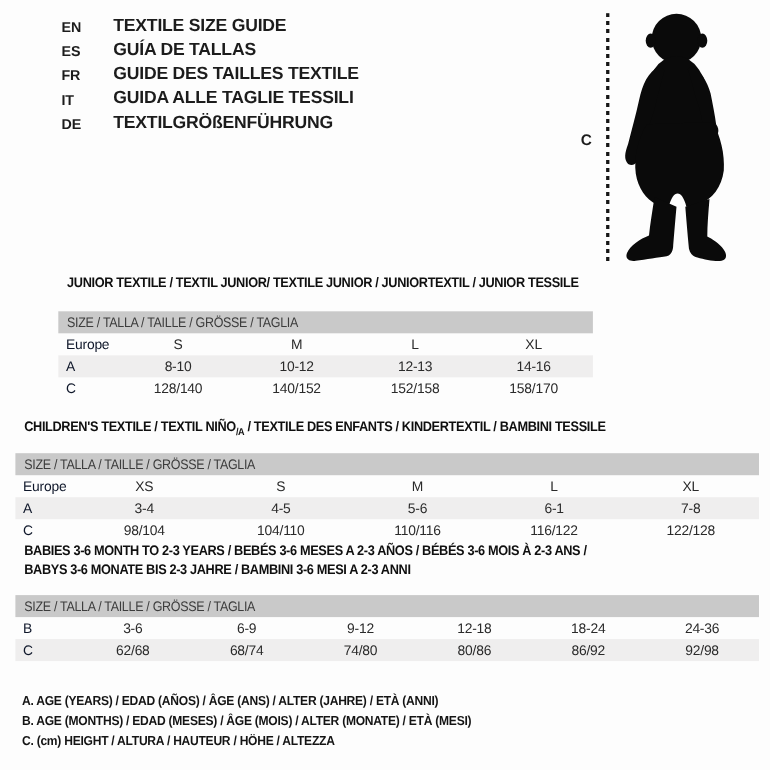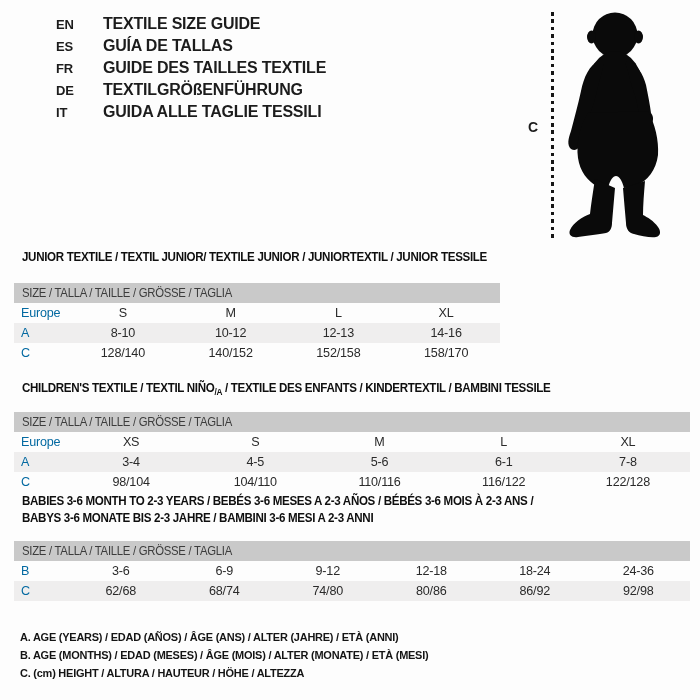--- a/index.html
+++ b/index.html
@@ -34,23 +34,23 @@
   }
   .title-line{line-height:17px;}
   .sub{font-size:9px;vertical-align:-3px;}
   .thead{height:20px;background:var(--header-bg);display:flex;align-items:center;padding-left:8px;}
   .thead-text{
     font-size:12.6px;color:#3c3c3c;letter-spacing:-0.3px;white-space:nowrap;
     transform:scaleX(0.9);transform-origin:left center;
   }
   .trow{display:flex;height:20px;align-items:center;}
   .trow.stripe{background:var(--stripe-bg);}
-  .rlabel{width:55px;padding-left:7px;font-size:12.6px;color:#0369a1;letter-spacing:-0.2px;flex:none;}
+  .rlabel{width:55px;padding-left:7px;font-size:12.6px;color:#0f172a;letter-spacing:-0.2px;flex:none;}
   .cell{flex:1;text-align:center;font-size:12.6px;color:#2a2a2a;letter-spacing:-0.2px;}
-  #table-0{top:249px;width:486px;}
+  #table-0{top:249px;width:486px;margin-left:39px;}
   #table-0 .grid{margin-top:17px;}
   #table-1{top:380px;width:676px;}
   #table-1 .grid{margin-top:11px;}
   #table-2{top:493px;width:676px;}
   #table-2 .grid{margin-top:14px;}
   
   .footnotes{position:absolute;left:20px;top:628px;}
   .footnote{
     font-weight:bold;font-size:11.8px;line-height:18px;letter-spacing:-0.25px;
     transform:scaleX(0.93);transform-origin:left top;white-space:nowrap;color:#141414;
@@ -68,26 +68,26 @@
       </div>
       <div class="lang-row">
         <span class="lang-code">ES</span>
         <span class="lang-label">GUÍA DE TALLAS</span>
       </div>
       <div class="lang-row">
         <span class="lang-code">FR</span>
         <span class="lang-label">GUIDE DES TAILLES TEXTILE</span>
       </div>
       <div class="lang-row">
+        <span class="lang-code">IT</span>
+        <span class="lang-label">GUIDA ALLE TAGLIE TESSILI</span>
+      </div>
+      <div class="lang-row">
         <span class="lang-code">DE</span>
         <span class="lang-label">TEXTILGRÖßENFÜHRUNG</span>
-      </div>
-      <div class="lang-row">
-        <span class="lang-code">IT</span>
-        <span class="lang-label">GUIDA ALLE TAGLIE TESSILI</span>
       </div>
     </div>
 
   <span class="fig-label">C</span>
   <div class="dash-line"></div>
 
   <svg class="baby-svg" width="130" height="242" viewBox="0 0 130 242" aria-hidden="true">
     <g fill="#0a0a0a">
       <circle cx="57" cy="28" r="22.5"></circle>
       <ellipse cx="33.5" cy="30" rx="4.5" ry="6.5"></ellipse>

